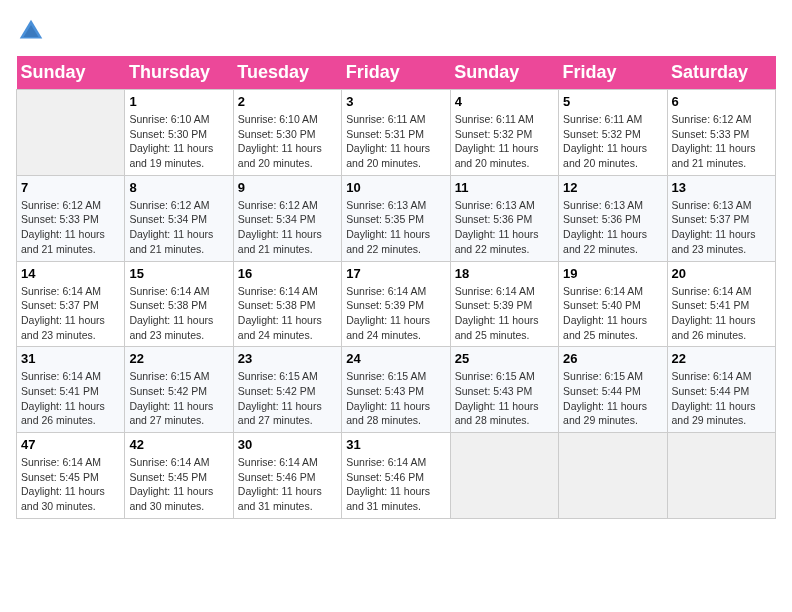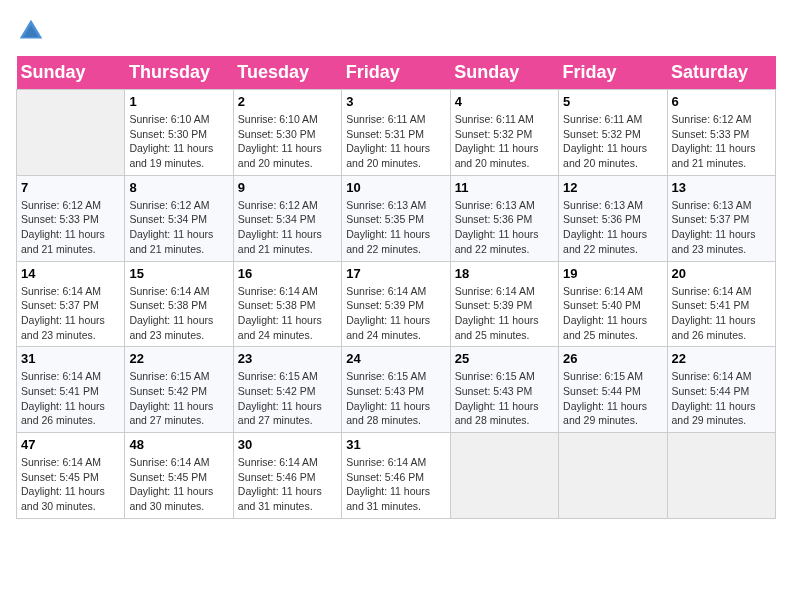--- a/index.html
+++ b/index.html
@@ -237,21 +237,21 @@
           <span class="day-number">22</span>
           <div class="cell-content">Sunrise: 6:14 AM<br>Sunset: 5:44 PM<br>Daylight: 11 hours and 29 minutes.</div>
         </td>
       </tr>
       <tr>
         <td>
           <span class="day-number">47</span>
           <div class="cell-content">Sunrise: 6:14 AM<br>Sunset: 5:45 PM<br>Daylight: 11 hours and 30 minutes.</div>
         </td>
         <td>
-          <span class="day-number">48</span>
+          <span class="day-number">42</span>
           <div class="cell-content">Sunrise: 6:14 AM<br>Sunset: 5:45 PM<br>Daylight: 11 hours and 30 minutes.</div>
         </td>
         <td>
           <span class="day-number">30</span>
           <div class="cell-content">Sunrise: 6:14 AM<br>Sunset: 5:46 PM<br>Daylight: 11 hours and 31 minutes.</div>
         </td>
         <td>
           <span class="day-number">31</span>
           <div class="cell-content">Sunrise: 6:14 AM<br>Sunset: 5:46 PM<br>Daylight: 11 hours and 31 minutes.</div>
         </td>

